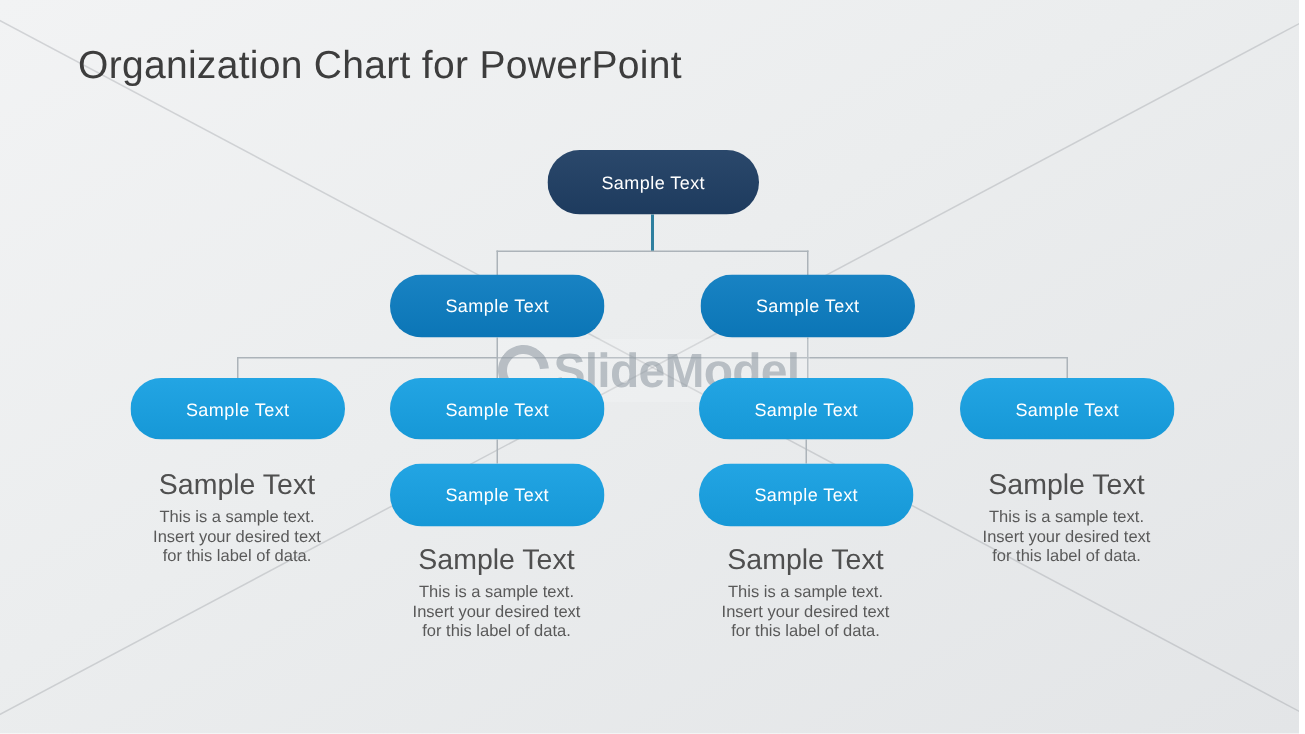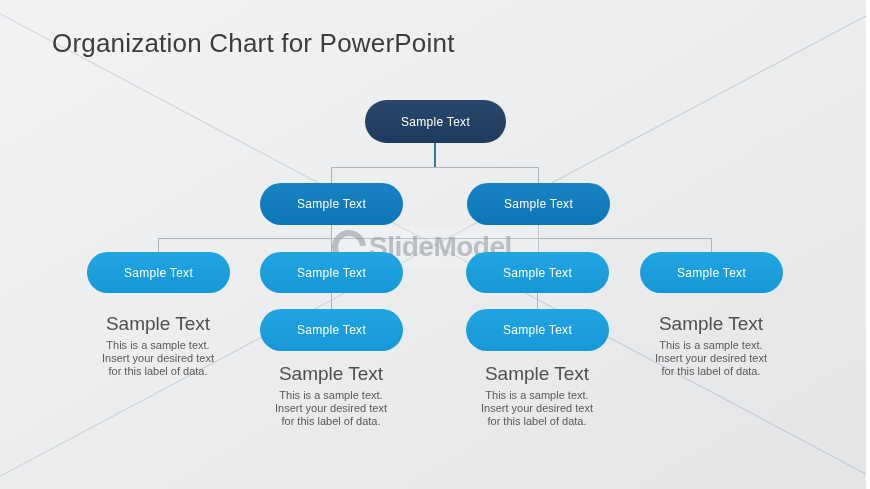--- a/index.html
+++ b/index.html
@@ -57,21 +57,21 @@
     opacity:0.62;pointer-events:none;
   }
   .wm-ring{
     width:22px;height:22px;border-radius:50%;
     border:6px solid #99a2ab;
     border-right-color:transparent;
     transform:rotate(40deg);
     margin-right:3px;flex:0 0 auto;
   }
   .wm-text{
-    font-size:28px;font-weight:bold;color:#9aa3ab;letter-spacing:-0.5px;
+    font-size:32px;font-weight:bold;color:#9aa3ab;letter-spacing:-0.5px;
     white-space:nowrap;
   }
   .wm-suffix{font-size:11px;font-weight:bold;color:#9aa3ab;align-self:flex-end;margin:0 0 6px 1px;}
 </style>
 </head>
 <body>
 
 <div id="slide">
 
   <div class="diag a"></div>

